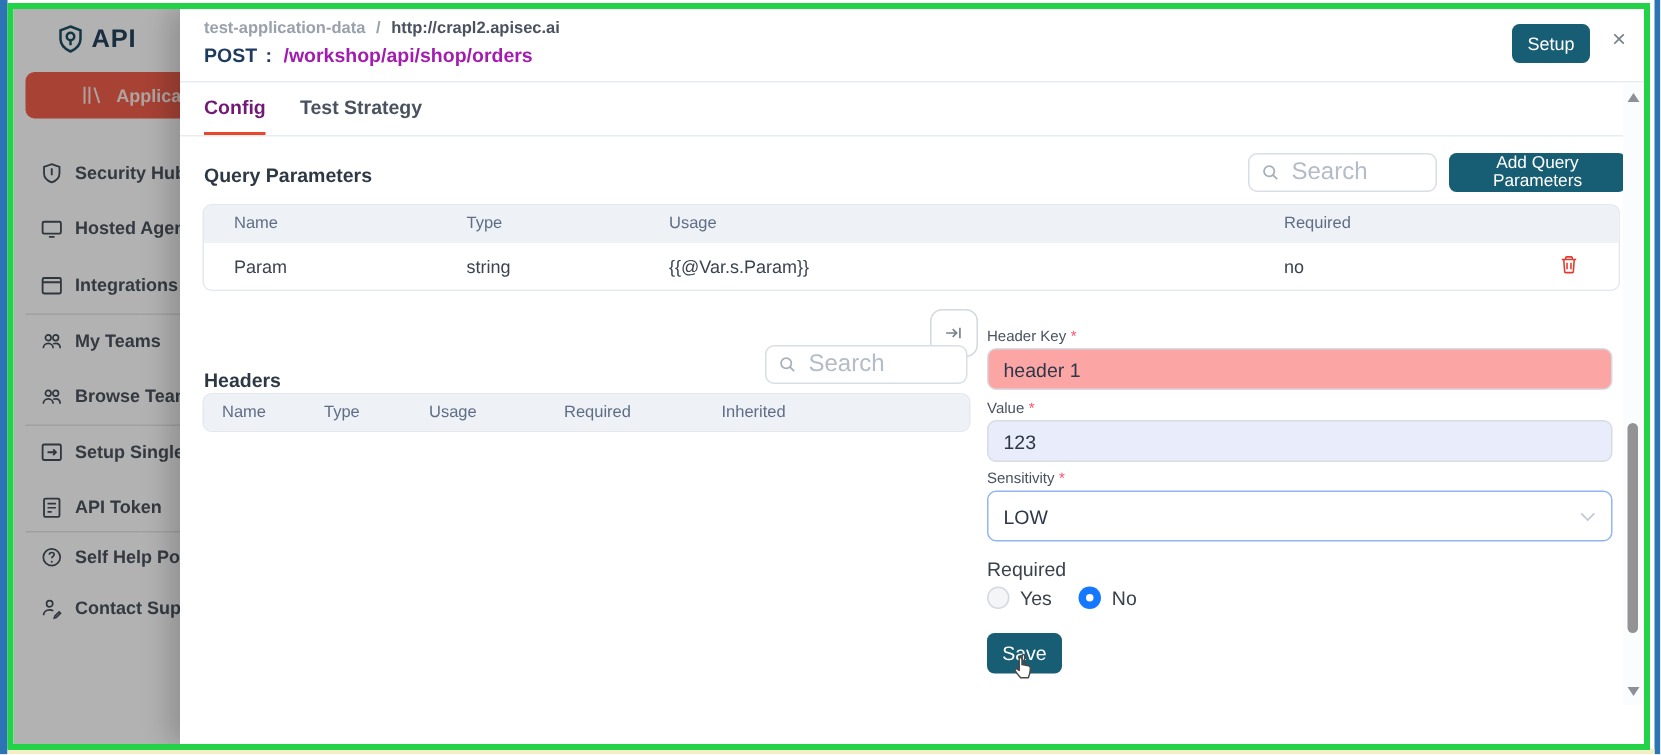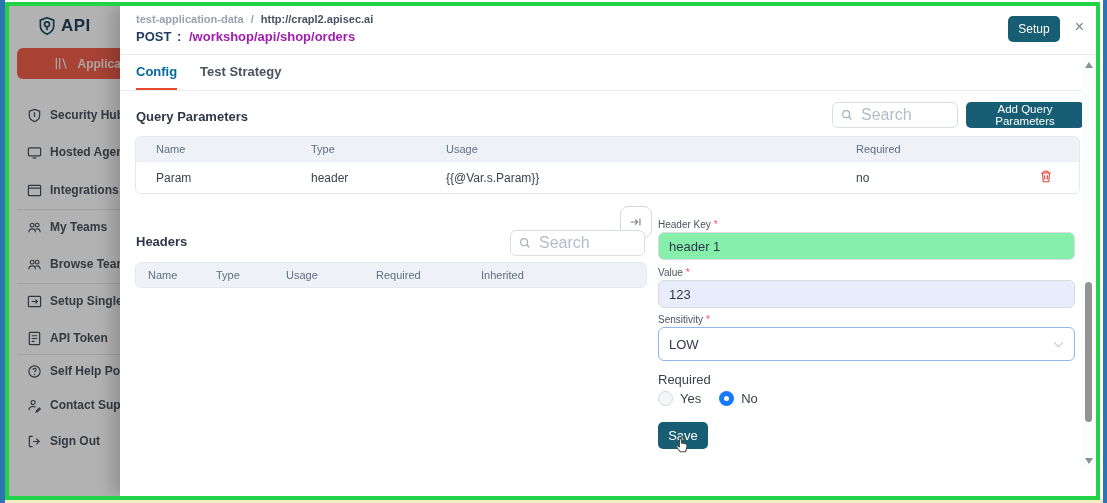--- a/index.html
+++ b/index.html
@@ -29,21 +29,21 @@
   .endpoint{position:absolute;left:16px;top:23px;font-size:13px;font-weight:bold;}
   .method{color:#1d3a5f;}
   .colon{color:#1d3a5f;margin:0 4px 0 2px;}
   .path{color:#a21caf;}
   .btn{display:inline-flex;align-items:center;justify-content:center;background:#175d73;color:#fff;border:none;border-radius:5px;font-family:"Liberation Sans",sans-serif;cursor:pointer;}
   .scan-btn{position:absolute;right:36px;top:10px;width:52px;height:26px;font-size:12px;}
   .close-x{position:absolute;right:12px;top:13px;font-size:16px;color:#7b828c;line-height:1;cursor:pointer;}
 
   .tabbar{position:absolute;left:0;top:48px;right:14px;height:36px;border-bottom:1px solid #e9ecef;}
   .tab{position:absolute;top:0;height:35px;display:flex;align-items:center;font-size:13px;font-weight:bold;color:#49525e;cursor:pointer;}
-  .tab.active{color:#0369a1;}
+  .tab.active{color:#701a75;}
   .tab.active::after{content:"";position:absolute;left:0;right:0;bottom:-1px;height:2px;background:#e7472c;}
   .tab1{left:16px;}
   .tab2{left:80px;}
 
   .sec-title{position:absolute;font-size:13px;font-weight:bold;color:#2e3845;}
   .search{position:absolute;height:26px;border:1px solid #d9dee5;border-radius:6px;background:#fff;display:flex;align-items:center;padding:0 8px;gap:6px;box-sizing:border-box;}
   .search input{border:none;outline:none;width:100%;font-size:16px;color:#3a4350;font-family:"Liberation Sans",sans-serif;background:transparent;}
   .search input::placeholder{color:#b4bcc7;}
 
   .qp-search{left:712px;top:96px;width:126px;}
@@ -58,21 +58,21 @@
   .hd-title{left:16px;top:236px;}
   .hd-search{left:390px;top:224px;width:135px;}
   .hd-table{position:absolute;left:15px;top:256px;width:510px;border:1px solid #e4e8ee;border-radius:6px;overflow:hidden;background:#fff;}
   .h-head{display:grid;grid-template-columns:80px 70px 90px 105px 1fr;background:#eef1f6;height:24px;align-items:center;font-size:11px;color:#5f6e85;}
   .h-c1{padding-left:12px;}
   .h-empty{height:42px;display:flex;align-items:center;justify-content:center;font-size:12px;color:#9aa3af;border-top:1px solid #eceff3;}
 
   
   .f-label{position:absolute;left:538px;font-size:10px;color:#4a5261;}
   .req{color:#ff4d6d;margin-left:3px;}
-  .f-input{position:absolute;left:538px;width:417px;height:28px;border:1px solid #d7dce3;border-radius:6px;padding:0 10px;font-size:13px;color:#2f3848;box-sizing:border-box;font-family:"Liberation Sans",sans-serif;outline:none;background:#86efac;}
+  .f-input{position:absolute;left:538px;width:417px;height:28px;border:1px solid #d7dce3;border-radius:6px;padding:0 10px;font-size:13px;color:#2f3848;box-sizing:border-box;font-family:"Liberation Sans",sans-serif;outline:none;background:#fca5a5;}
   .lavender{background:#e9edfb;}
   .f-select{position:absolute;left:538px;width:417px;height:30px;border:1px solid #91b6f2;border-radius:6px;display:flex;align-items:center;justify-content:space-between;padding:16px 10px;font-size:13px;color:#2f3848;box-sizing:border-box;cursor:pointer;background:#fff;}
   .chev{color:#c3cad4;display:inline-flex;}
   .radio-row{position:absolute;left:538px;top:385px;display:flex;align-items:center;gap:18px;font-size:13px;color:#3a424e;}
   .radio-opt{display:flex;align-items:center;gap:7px;cursor:pointer;}
   .radio{width:15px;height:15px;border-radius:50%;box-sizing:border-box;position:relative;}
   .radio.off{border:1px solid #d4d9df;background:#f4f5f7;}
   .radio.on{background:#1677ff;}
   .radio.on::after{content:"";position:absolute;left:5px;top:5px;width:5px;height:5px;border-radius:50%;background:#fff;}
   .save-btn{position:absolute;left:538px;top:416px;width:50px;height:27px;font-size:13px;}
@@ -210,28 +210,20 @@
       <div class="sb-item" style="top:384px">
         <span class="sb-ico">
             <svg viewBox="0 0 16 16" width="15" height="15">
               <circle cx="6.5" cy="4.8" r="2.2" fill="none" stroke="#454e59" stroke-width="1.2"></circle>
               <path d="M2.2 13c0-2.4 1.9-3.9 4.3-3.9 1 0 1.9.3 2.6.8M10.2 13.6l3-3 1 1-3 3-1.4.4z" fill="none" stroke="#454e59" stroke-width="1.2"></path>
             </svg>
           </span>
         <span>Contact Support</span>
       </div>
 
-      <div class="sb-item" style="top:420px">
-        <span class="sb-ico">
-            <svg viewBox="0 0 16 16" width="15" height="15">
-              <path d="M6 2.5H3.2c-.4 0-.7.3-.7.7v9.6c0 .4.3.7.7.7H6M10 5l3 3-3 3M13 8H6.5" fill="none" stroke="#454e59" stroke-width="1.3"></path>
-            </svg>
-          </span>
-        <span>Sign Out</span>
-      </div>
     </aside>
 
     <div class="dim"></div>
 
     <section class="modal">
 
       <div class="m-head">
         <div class="crumbs">
           <span class="crumb-app">test-application-data</span>
           <span class="crumb-sep">/</span>
@@ -267,42 +259,42 @@
       <div class="qp-table">
         <div class="t-head">
           <div class="c1">Name</div>
           <div>Type</div>
           <div>Usage</div>
           <div>Required</div>
           <div></div>
         </div>
         <div class="t-row">
           <div class="c1">Param</div>
-          <div>header</div>
+          <div>string</div>
           <div>{{@Var.s.Param}}</div>
           <div>no</div>
           <div>
             <span class="trash">
                 <svg viewBox="0 0 16 16" width="14" height="15">
                   <path d="M2.5 4h11M5.5 4V2.8c0-.4.3-.8.8-.8h3.4c.5 0 .8.4.8.8V4M4 4l.7 9.3c0 .4.4.7.8.7h5c.4 0 .8-.3.8-.7L12 4M6.5 6.5v5M9.5 6.5v5" fill="none" stroke="#e23b2e" stroke-width="1.2"></path>
                 </svg>
               </span>
           </div>
         </div>
       </div>
 
       <div class="collapse-btn">
         <span>
             <svg viewBox="0 0 16 16" width="14" height="14">
               <path d="M2 8h8M7 5l3 3-3 3M12.5 4v8" fill="none" stroke="#7a838f" stroke-width="1.3"></path>
             </svg>
           </span>
       </div>
 
-      <div class="sec-title hd-title" style="left:16px;top:228px">Headers</div>
+      <div class="sec-title hd-title" style="left:16px;top:240px">Headers</div>
       <div class="search hd-search">
         <span>
             <svg viewBox="0 0 14 14" width="12" height="12">
               <circle cx="6" cy="6" r="4" fill="none" stroke="#a8b0bb" stroke-width="1.4"></circle>
               <path d="M9 9l3.2 3.2" stroke="#a8b0bb" stroke-width="1.4"></path>
             </svg>
           </span>
         <input placeholder="Search" style="">
       </div>
 

